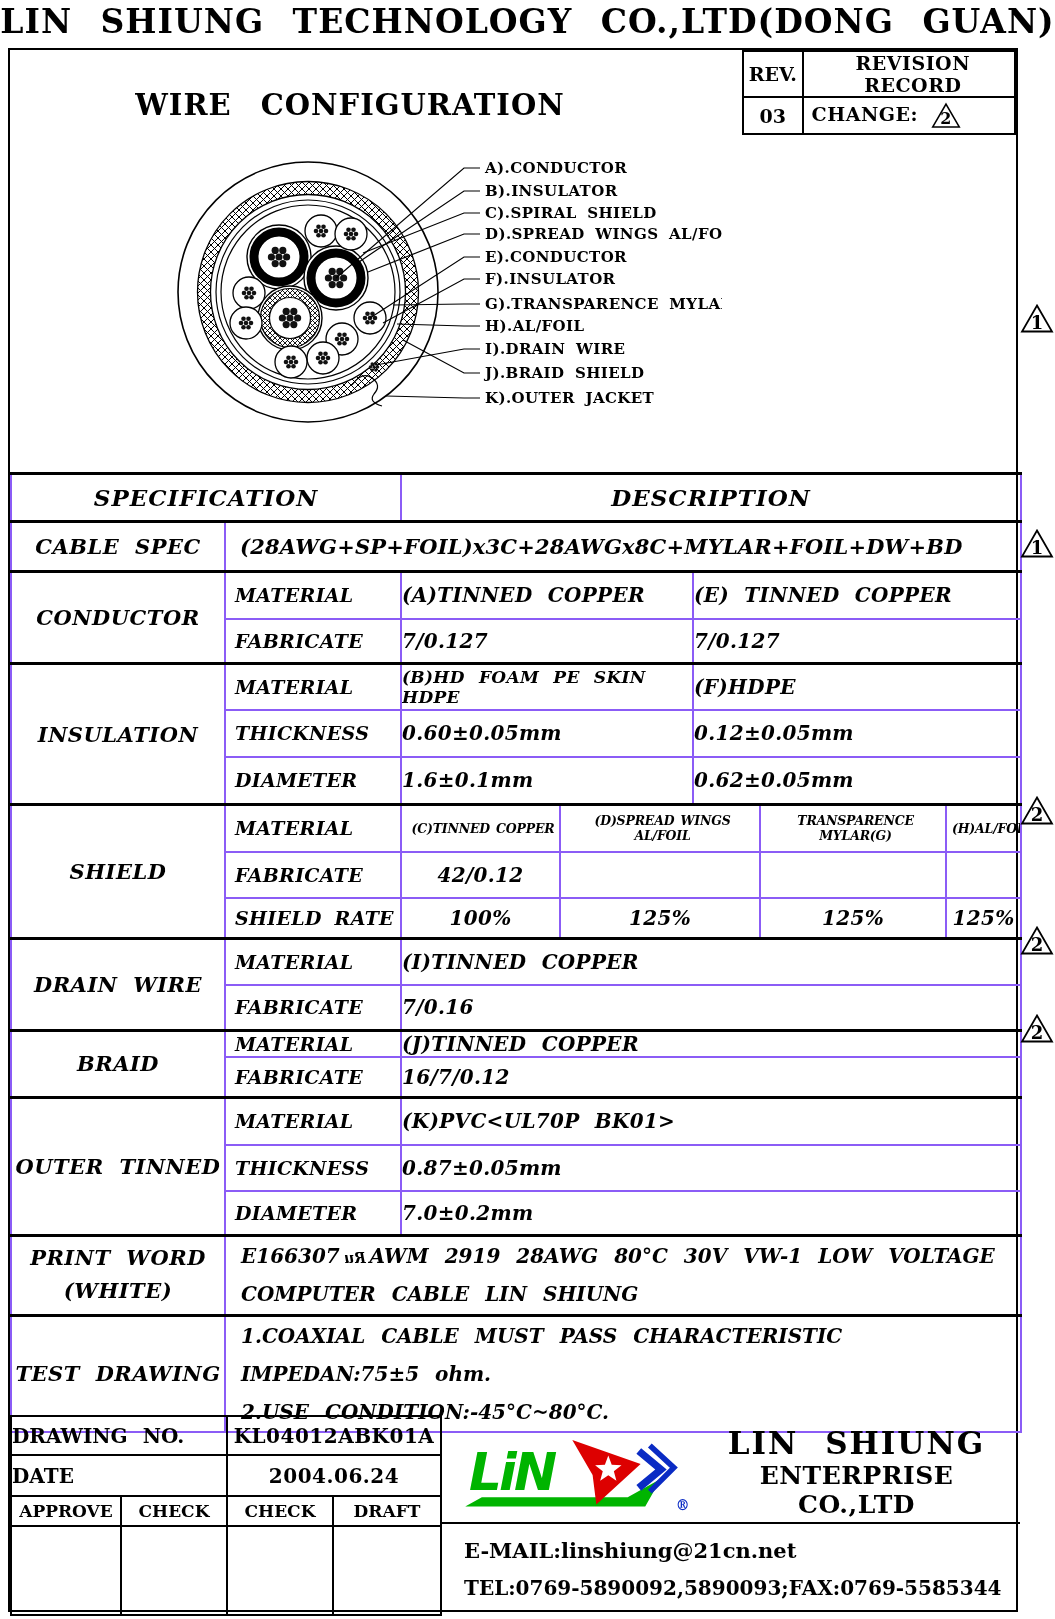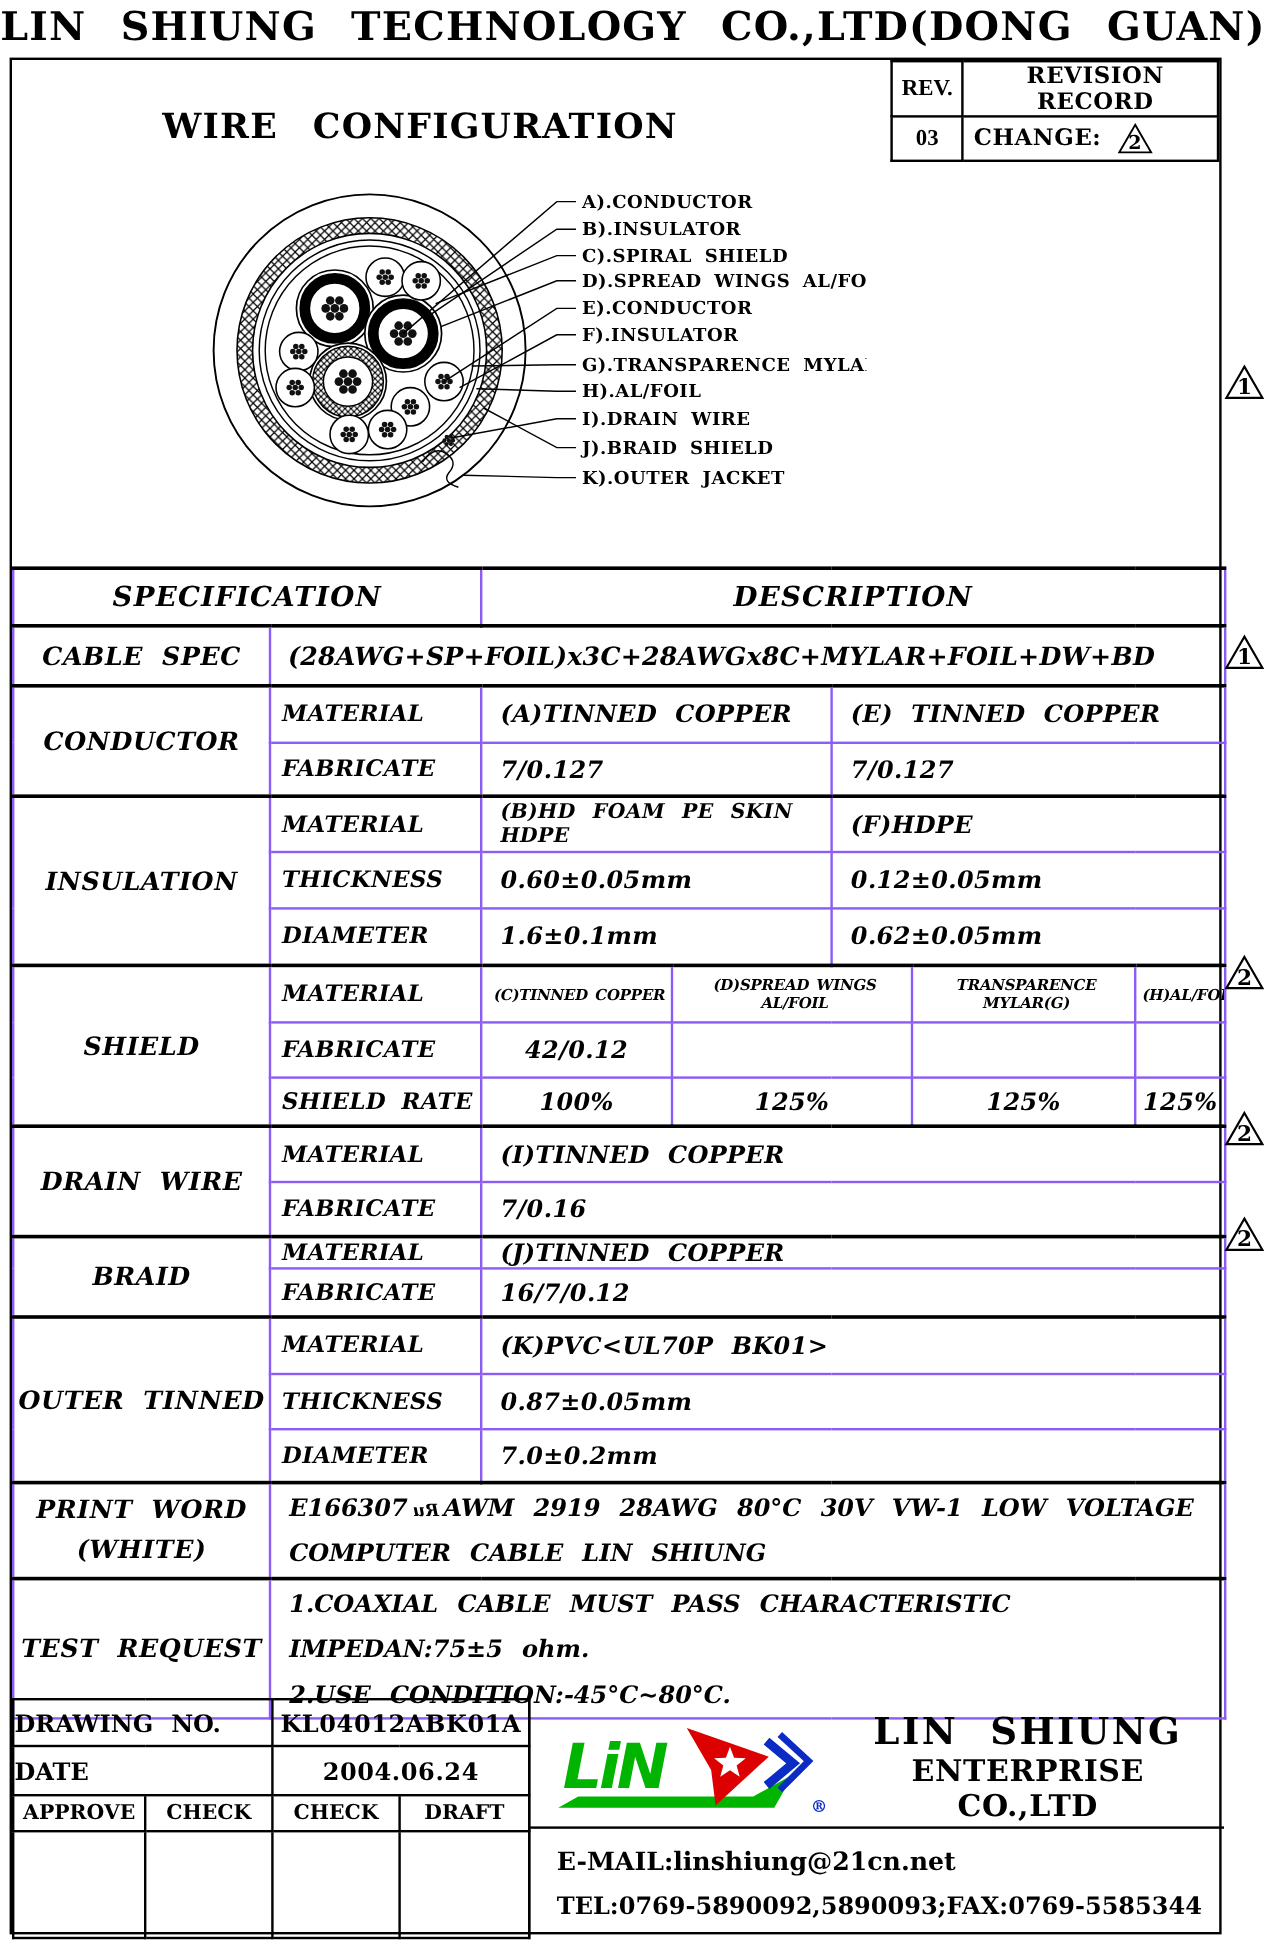--- a/index.html
+++ b/index.html
@@ -11,21 +11,21 @@
 
   .main-box { position:absolute; left:8px; top:48px; width:1010px; height:1564px; border:2.5px solid #000; }
 
   
   .top-section { position:absolute; left:0; top:0; width:100%; height:422px; }
   .wire-title { position:absolute; left:90px; top:38px; width:500px; text-align:center;
     font-size:29px; font-weight:bold; letter-spacing:1px; word-spacing:18px; }
 
   .rev-table { position:absolute; left:732px; top:0; border-collapse:collapse; }
   .rev-table td { border:2px solid #000; font-weight:bold; vertical-align:middle; }
-  .rev-c1 { width:60px; text-align:center; font-size:19px;font-family:Liberation Serif, serif; }
+  .rev-c1 { width:60px; text-align:center; font-size:19px; }
   .rev-c2 { width:216px; text-align:left; padding-left:8px; font-size:19px; letter-spacing:0.5px; word-spacing:6px; }
   .rev-row1 td { height:42px; }
   .rev-row2 td { height:37px; }
 
   .tri { display:inline-block; vertical-align:middle; }
   .tri svg { display:block; }
   .tri text { font-family:"DejaVu Serif","Liberation Serif",serif; }
 
   .page-marker { position:absolute; width:34px; height:31px; }
 
@@ -34,21 +34,21 @@
   .diagram .ln { stroke:#000; stroke-width:1.2; fill:none; }
   .diagram .thin { stroke:#000; fill:none; }
 
   
   table.spec { position:absolute; left:0; top:422px; width:1010px; border-collapse:collapse; table-layout:fixed;font-style:italic; }
   table.spec td { border:2px solid #8b5cf6; vertical-align:middle; font-weight:bold; overflow:hidden; }
   tr.sec td { border-top:3px solid #000; }
   td.hdr { text-align:center; font-size:23px; letter-spacing:1px; }
   td.lbl { text-align:center; font-size:21px; letter-spacing:0.5px; word-spacing:8px; }
   td.sub { font-size:19px; padding-left:9px; letter-spacing:0.3px; word-spacing:6px; }
-  td.val { font-size:20px; padding-left:15px; letter-spacing:0.3px; word-spacing:8px; }
+  td.val { font-size:20px; letter-spacing:0.3px; word-spacing:8px; }
   td.vbig { font-size:21px; padding-left:14px; letter-spacing:0.2px; }
   td.ctr { text-align:center; padding-left:0; }
   td.sml { font-size:12.5px; padding-left:5px; text-align:center; letter-spacing:-0.2px; word-spacing:2px; }
   .two-line div { line-height:1.55; }
   td.pwval { font-size:20px; padding-left:15px; word-spacing:9px; }
   td.pwval div { line-height:1.9; }
   .ulmark { font-size:14px; display:inline-block; transform:scaleX(-1); margin:0 4px; }
 
   
   .bottom-block { position:absolute; left:0; top:1365px; width:1010px; height:199px; }
@@ -306,21 +306,21 @@
         <td class="lbl two-line">
           <div>PRINT WORD</div>
           <div>(WHITE)</div>
         </td>
         <td colspan="6" class="pwval">
           <div><span>E166307</span><span class="ulmark">Ru</span><span>AWM 2919 28AWG 80°C 30V VW-1 LOW VOLTAGE</span></div>
           <div>COMPUTER CABLE LIN SHIUNG</div>
         </td>
       </tr>
       <tr class="sec" style="height:87px">
-        <td class="lbl">TEST REQUEST</td>
+        <td class="lbl">TEST DRAWING</td>
         <td colspan="6" class="pwval">
           <div>1.COAXIAL CABLE MUST PASS CHARACTERISTIC IMPEDAN:75±5 ohm.</div>
           <div>2.USE CONDITION:-45°C~80°C.</div>
         </td>
       </tr>
     </tbody>
       </table>
 
     <div class="bottom-block">
       <table class="bl">

